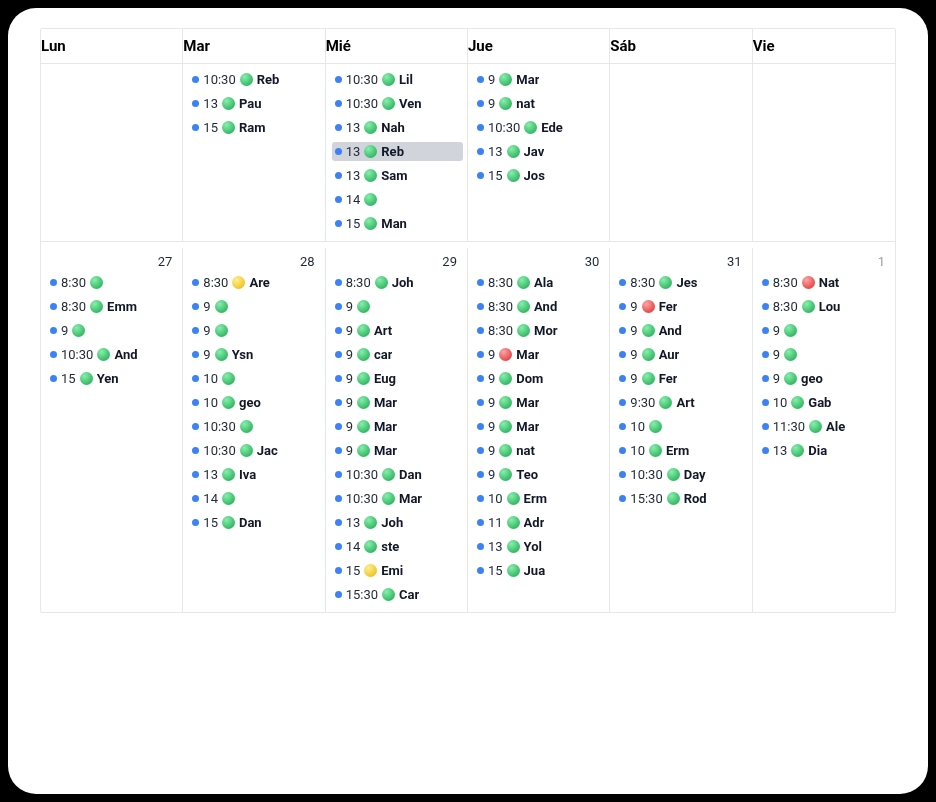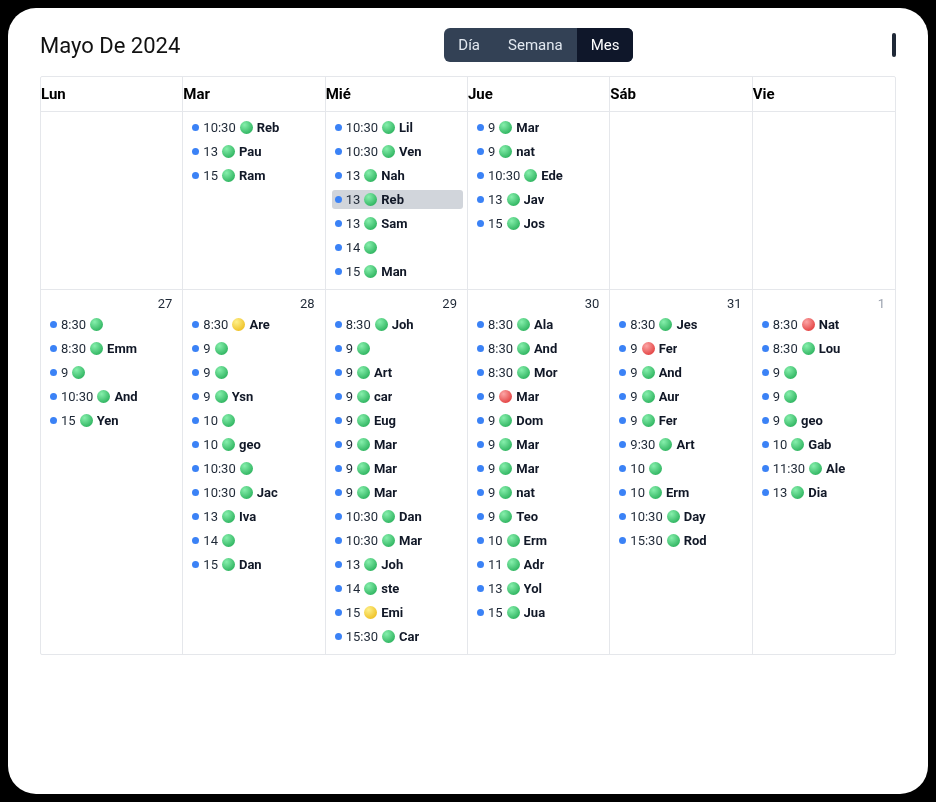--- a/index.html
+++ b/index.html
@@ -8,21 +8,21 @@
 .header { display: flex; align-items: center; margin-bottom: 14px; gap: 24px; }
 .title { font-size: 22px; font-weight: 400; color: #111; }
 .view-switch { display: flex; background: #334155; border-radius: 6px; overflow: hidden; margin-left: 240px; }
 .view-btn { padding: 8px 14px; font-size: 15px; color: #e2e8f0; cursor: pointer; }
 .view-btn.active { background: #0f172a; color: #fff; }
 .scroll-indicator { width: 4px; height: 24px; background: #1f2937; border-radius: 2px; margin-left: auto; }
 .cal { border: 1px solid #e5e7eb; border-radius: 2px; }
 .dayhead { display: grid; grid-template-columns: repeat(6, 1fr); }
 .dayhead .dh { border-right: 1px solid #e5e7eb; border-bottom: 1px solid #e5e7eb; text-align: left; font-weight: 700; font-size: 15px; padding: 8px 0; }
 .dayhead .dh:last-child { border-right: none; }
-.weeks { display: grid; grid-template-rows: auto auto; }
+.weeks { display: grid; grid-template-rows: auto auto; gap: 6px; }
 .week { display: grid; grid-template-columns: repeat(6, 1fr); border-bottom: 1px solid #e5e7eb; }
 .week:last-child { border-bottom: none; }
 .cell { border-right: 1px solid #e5e7eb; padding: 6px 4px 8px 6px; min-height: 40px; }
 .cell:last-child { border-right: none; }
 .datenum { text-align: right; font-size: 13px; color: #1f2937; padding-right: 6px; margin-bottom: 4px; }
 .datenum.muted { color: #9ca3af; }
 .evlist { display: flex; flex-direction: column; gap: 5px; }
 .ev { display: flex; align-items: center; gap: 4px; font-size: 13px; padding: 2px 3px; border-radius: 3px; cursor: pointer; }
 .ev.sel { background: #d1d5db; }
 .bullet { width: 7px; height: 7px; border-radius: 50%; background: #3b82f6; flex-shrink: 0; }
@@ -30,29 +30,20 @@
 .estatus { width: 13px; height: 13px; border-radius: 50%; flex-shrink: 0; display: inline-block; }
 .estatus.green { background: radial-gradient(circle at 35% 30%, #86efac, #16a34a); }
 .estatus.yellow { background: radial-gradient(circle at 35% 30%, #fef08a, #eab308); }
 .estatus.red { background: radial-gradient(circle at 35% 30%, #fca5a5, #dc2626); }
 .ename { font-weight: 700; color: #111827; white-space: nowrap; overflow: hidden; text-overflow: ellipsis; }
 </style>
 </head>
 <body>
 
 <div class="window">
-  <div class="header">
-    <div class="title">Mayo De 2024</div>
-    <div class="view-switch">
-      <div class="view-btn">Día</div>
-      <div class="view-btn">Semana</div>
-      <div class="view-btn active">Mes</div>
-    </div>
-    <div class="scroll-indicator"></div>
-  </div>
 
   <div class="cal">
     <div class="dayhead">
       <div class="dh">Lun</div>
       <div class="dh">Mar</div>
       <div class="dh">Mié</div>
       <div class="dh">Jue</div>
       <div class="dh">Sáb</div>
       <div class="dh">Vie</div>
     </div>

